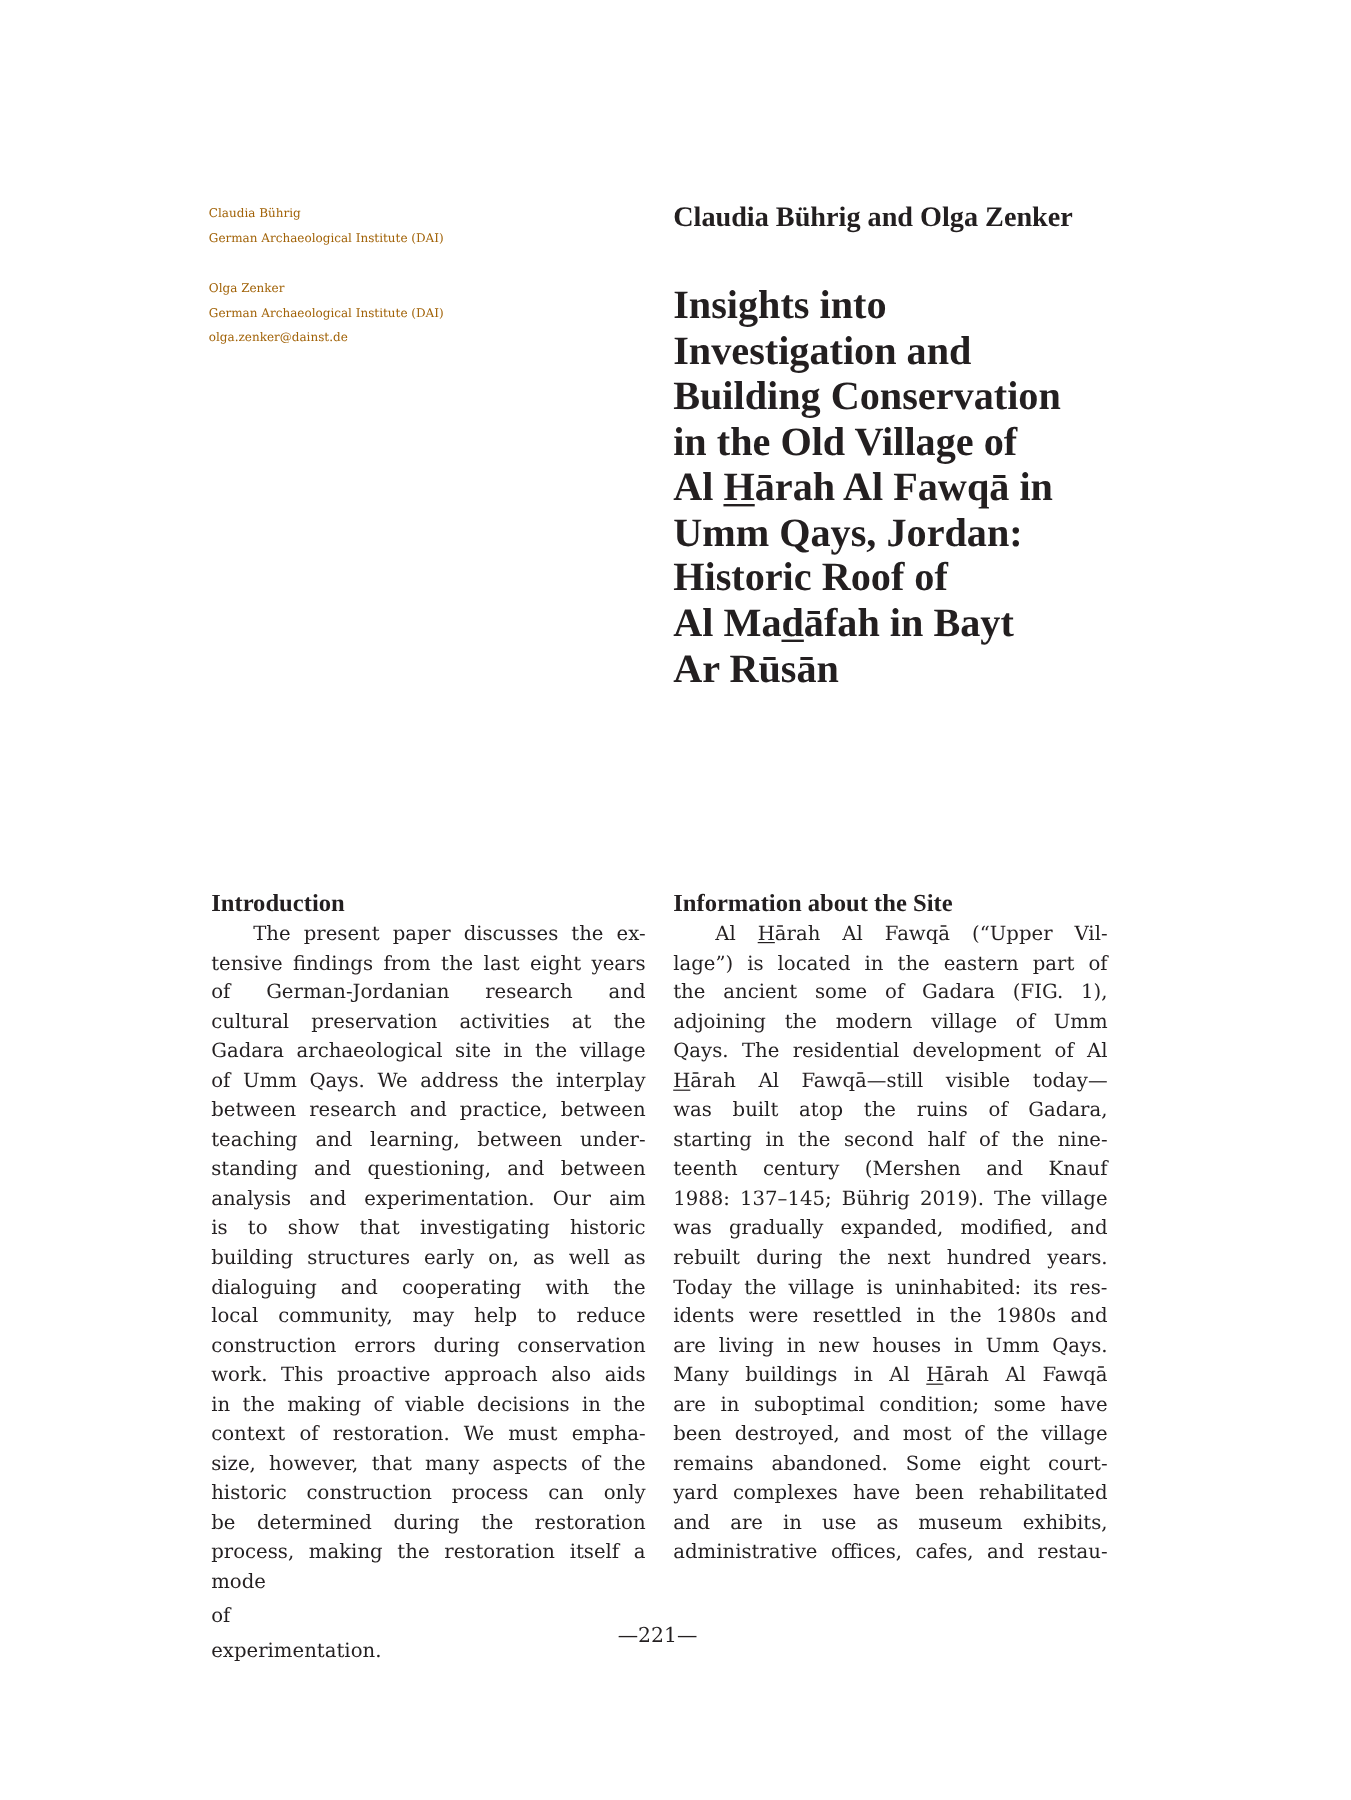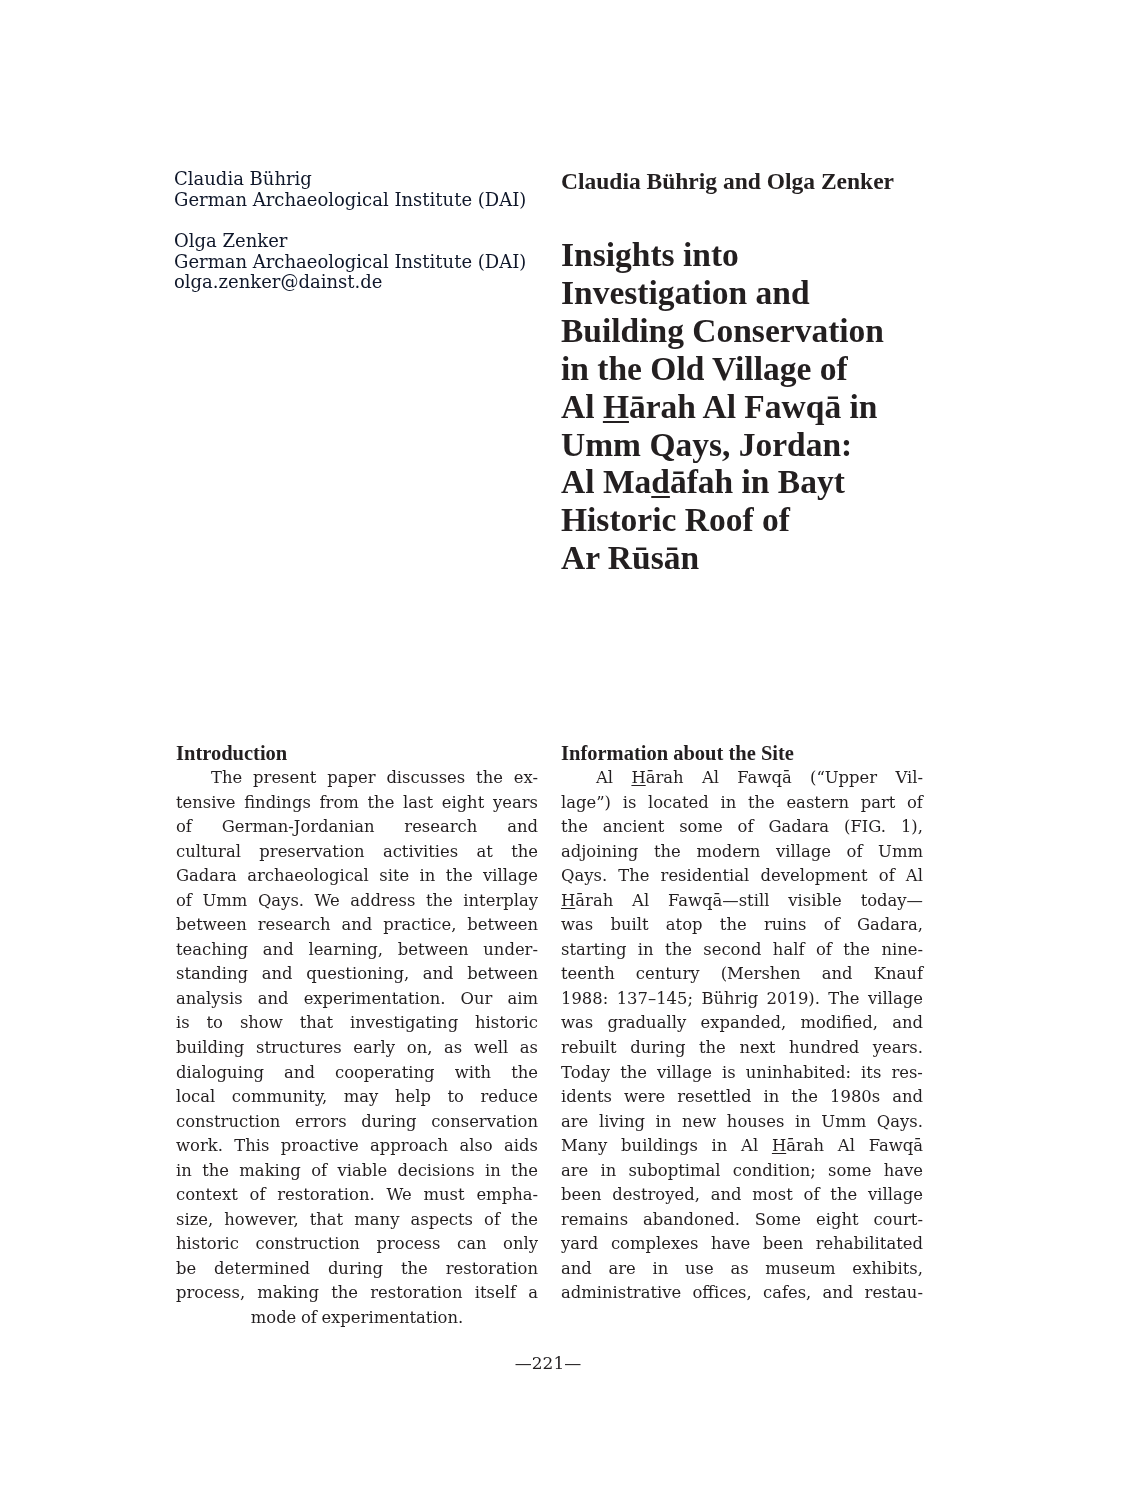--- a/index.html
+++ b/index.html
@@ -1,33 +1,33 @@
 <!DOCTYPE html>
 <html><head>
 <meta charset="utf-8">
 <style>
   html, body { margin:0; padding:0; }
   body { width:1126px; height:1500px; background:#ffffff; position:relative; overflow:hidden; color:#231f20; }
-  .affil { position:absolute; left:174px; top:169px; width:340px; font-family:"DejaVu Serif", serif; font-size:18px; line-height:20.7px; color:#0f172a; }
+  .affil { position:absolute; left:174px; top:169px; width:340px; font-family:"DejaVu Serif", serif; font-size:10px; line-height:20.7px; color:#a16207; }
   .affil .block { margin-bottom:20.5px; }
   .affil div.line { white-space:nowrap; }
   .authors { position:absolute; left:561px; top:167px; font-family:"Liberation Serif", serif; font-weight:bold; font-size:23.5px; line-height:28px; white-space:nowrap; }
   .title { position:absolute; left:561px; top:236px; font-family:"Liberation Serif", serif; font-weight:bold; font-size:33.5px; line-height:37.9px; }
   .title .tl { white-space:nowrap; }
   .u { text-decoration:underline; text-decoration-thickness:2px; text-underline-offset:3px; }
   .col { position:absolute; top:740px; width:362px; }
   .col.left { left:176px; }
   .col.right { left:561px; }
   .heading { font-family:"Liberation Serif", serif; font-weight:bold; font-size:20.5px; line-height:26px; height:26px; }
   .body { font-family:"DejaVu Serif", serif; font-size:16.4px; line-height:24.55px; }
   .ul { text-decoration:underline; text-decoration-thickness:1px; text-underline-offset:2px; }
   .pagenum { position:absolute; left:0; width:1096px; top:1353px; text-align:center; font-family:"DejaVu Serif", serif; font-size:17px; }
   
   .jline { display:flex; justify-content:space-between; }
-  .jline.last { justify-content:center; gap:0.28em; }
+  .jline.last { justify-content:flex-start; gap:0.28em;flex-direction:column; }
   .jline.indent { padding-left:35px; }
 </style>
 </head>
 <body>
 
 <div class="affil">
   <div class="block">
     <div class="line">Claudia Bührig</div>
     <div class="line">German Archaeological Institute (DAI)</div>
   </div>
@@ -40,22 +40,22 @@
 
 <div class="authors">Claudia Bührig and Olga Zenker</div>
 
 <div class="title" id="title">
     <div class="tl">Insights into</div>
     <div class="tl">Investigation and</div>
     <div class="tl">Building Conservation</div>
     <div class="tl">in the Old Village of</div>
     <div class="tl">Al <span class="u">H</span>ārah Al Fawqā in</div>
     <div class="tl">Umm Qays, Jordan:</div>
+    <div class="tl">Historic Roof of</div>
     <div class="tl">Al Ma<span class="u">d</span>āfah in Bayt</div>
-    <div class="tl">Historic Roof of</div>
     <div class="tl">Ar Rūsān</div>
   </div>
 
 <div class="col left">
   <div class="heading">Introduction</div>
   <div class="body" id="sec0">
       <div class="jline indent">
         <span>The</span>
         <span>present</span>
         <span>paper</span>

